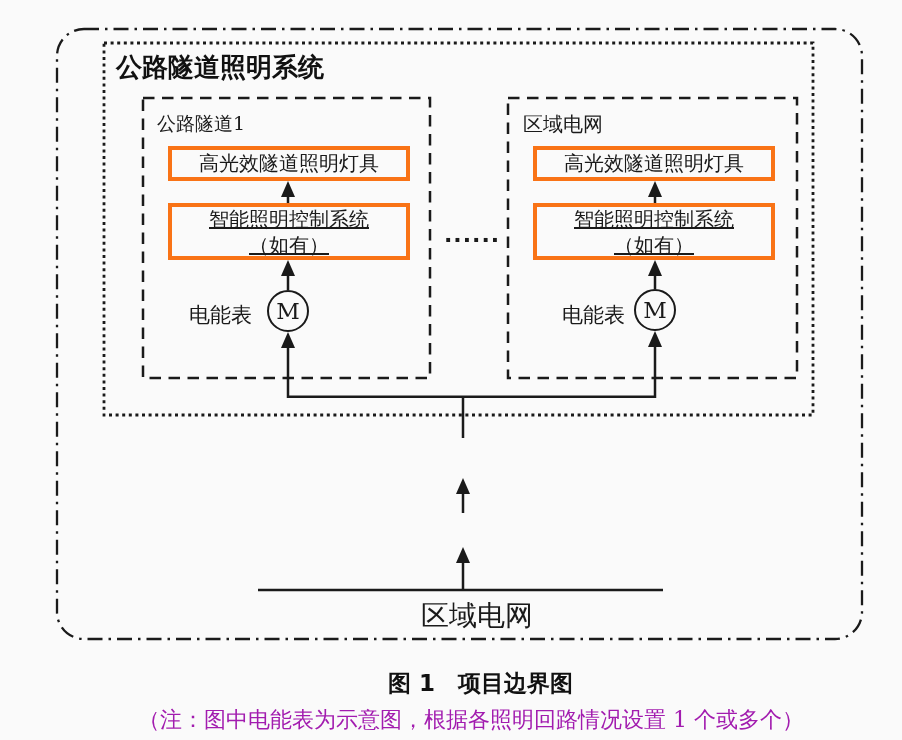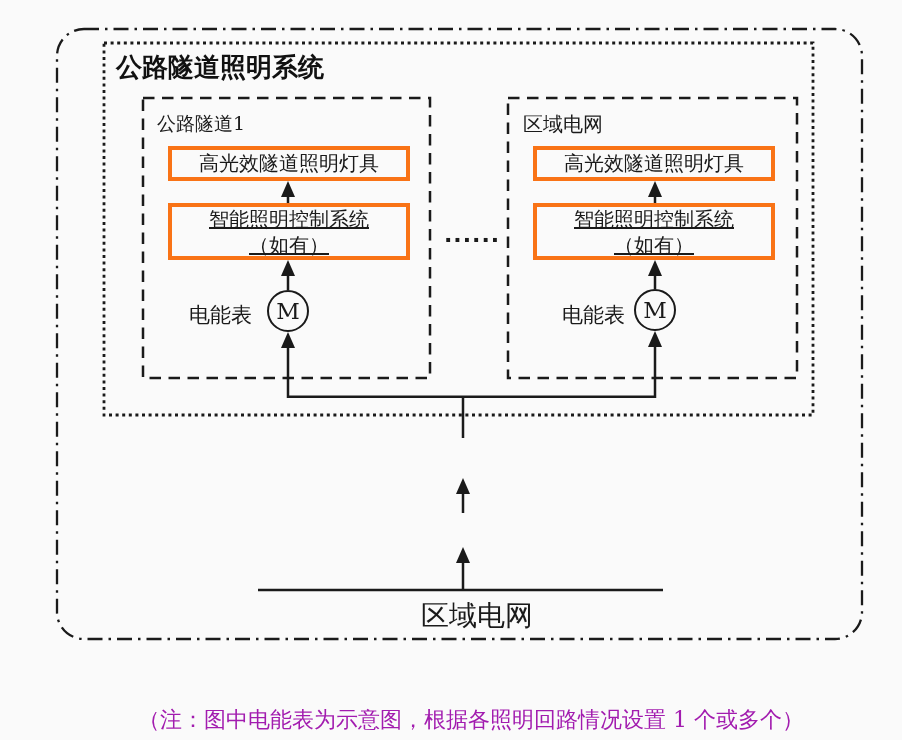--- a/index.html
+++ b/index.html
@@ -126,16 +126,17 @@
   </div>
 
   <div class="abs label-serif" style="left:562px;top:291px;font-size:21px;">电能表</div>
 
   <div class="meter-circle" style="left:634px;top:279px;">M</div>
 
 
 
   <div class="abs label-serif" style="left:421px;top:587px;font-size:28px;">区域电网</div>
 
+  <div class="caption" style="left:388px;top:658px;">图 1　项目边界图</div>
 
   <div class="note" style="left:138px;top:695px;">（注：图中电能表为示意图，根据各照明回路情况设置 1 个或多个）</div>
 
 </div>
 
 </body></html>

